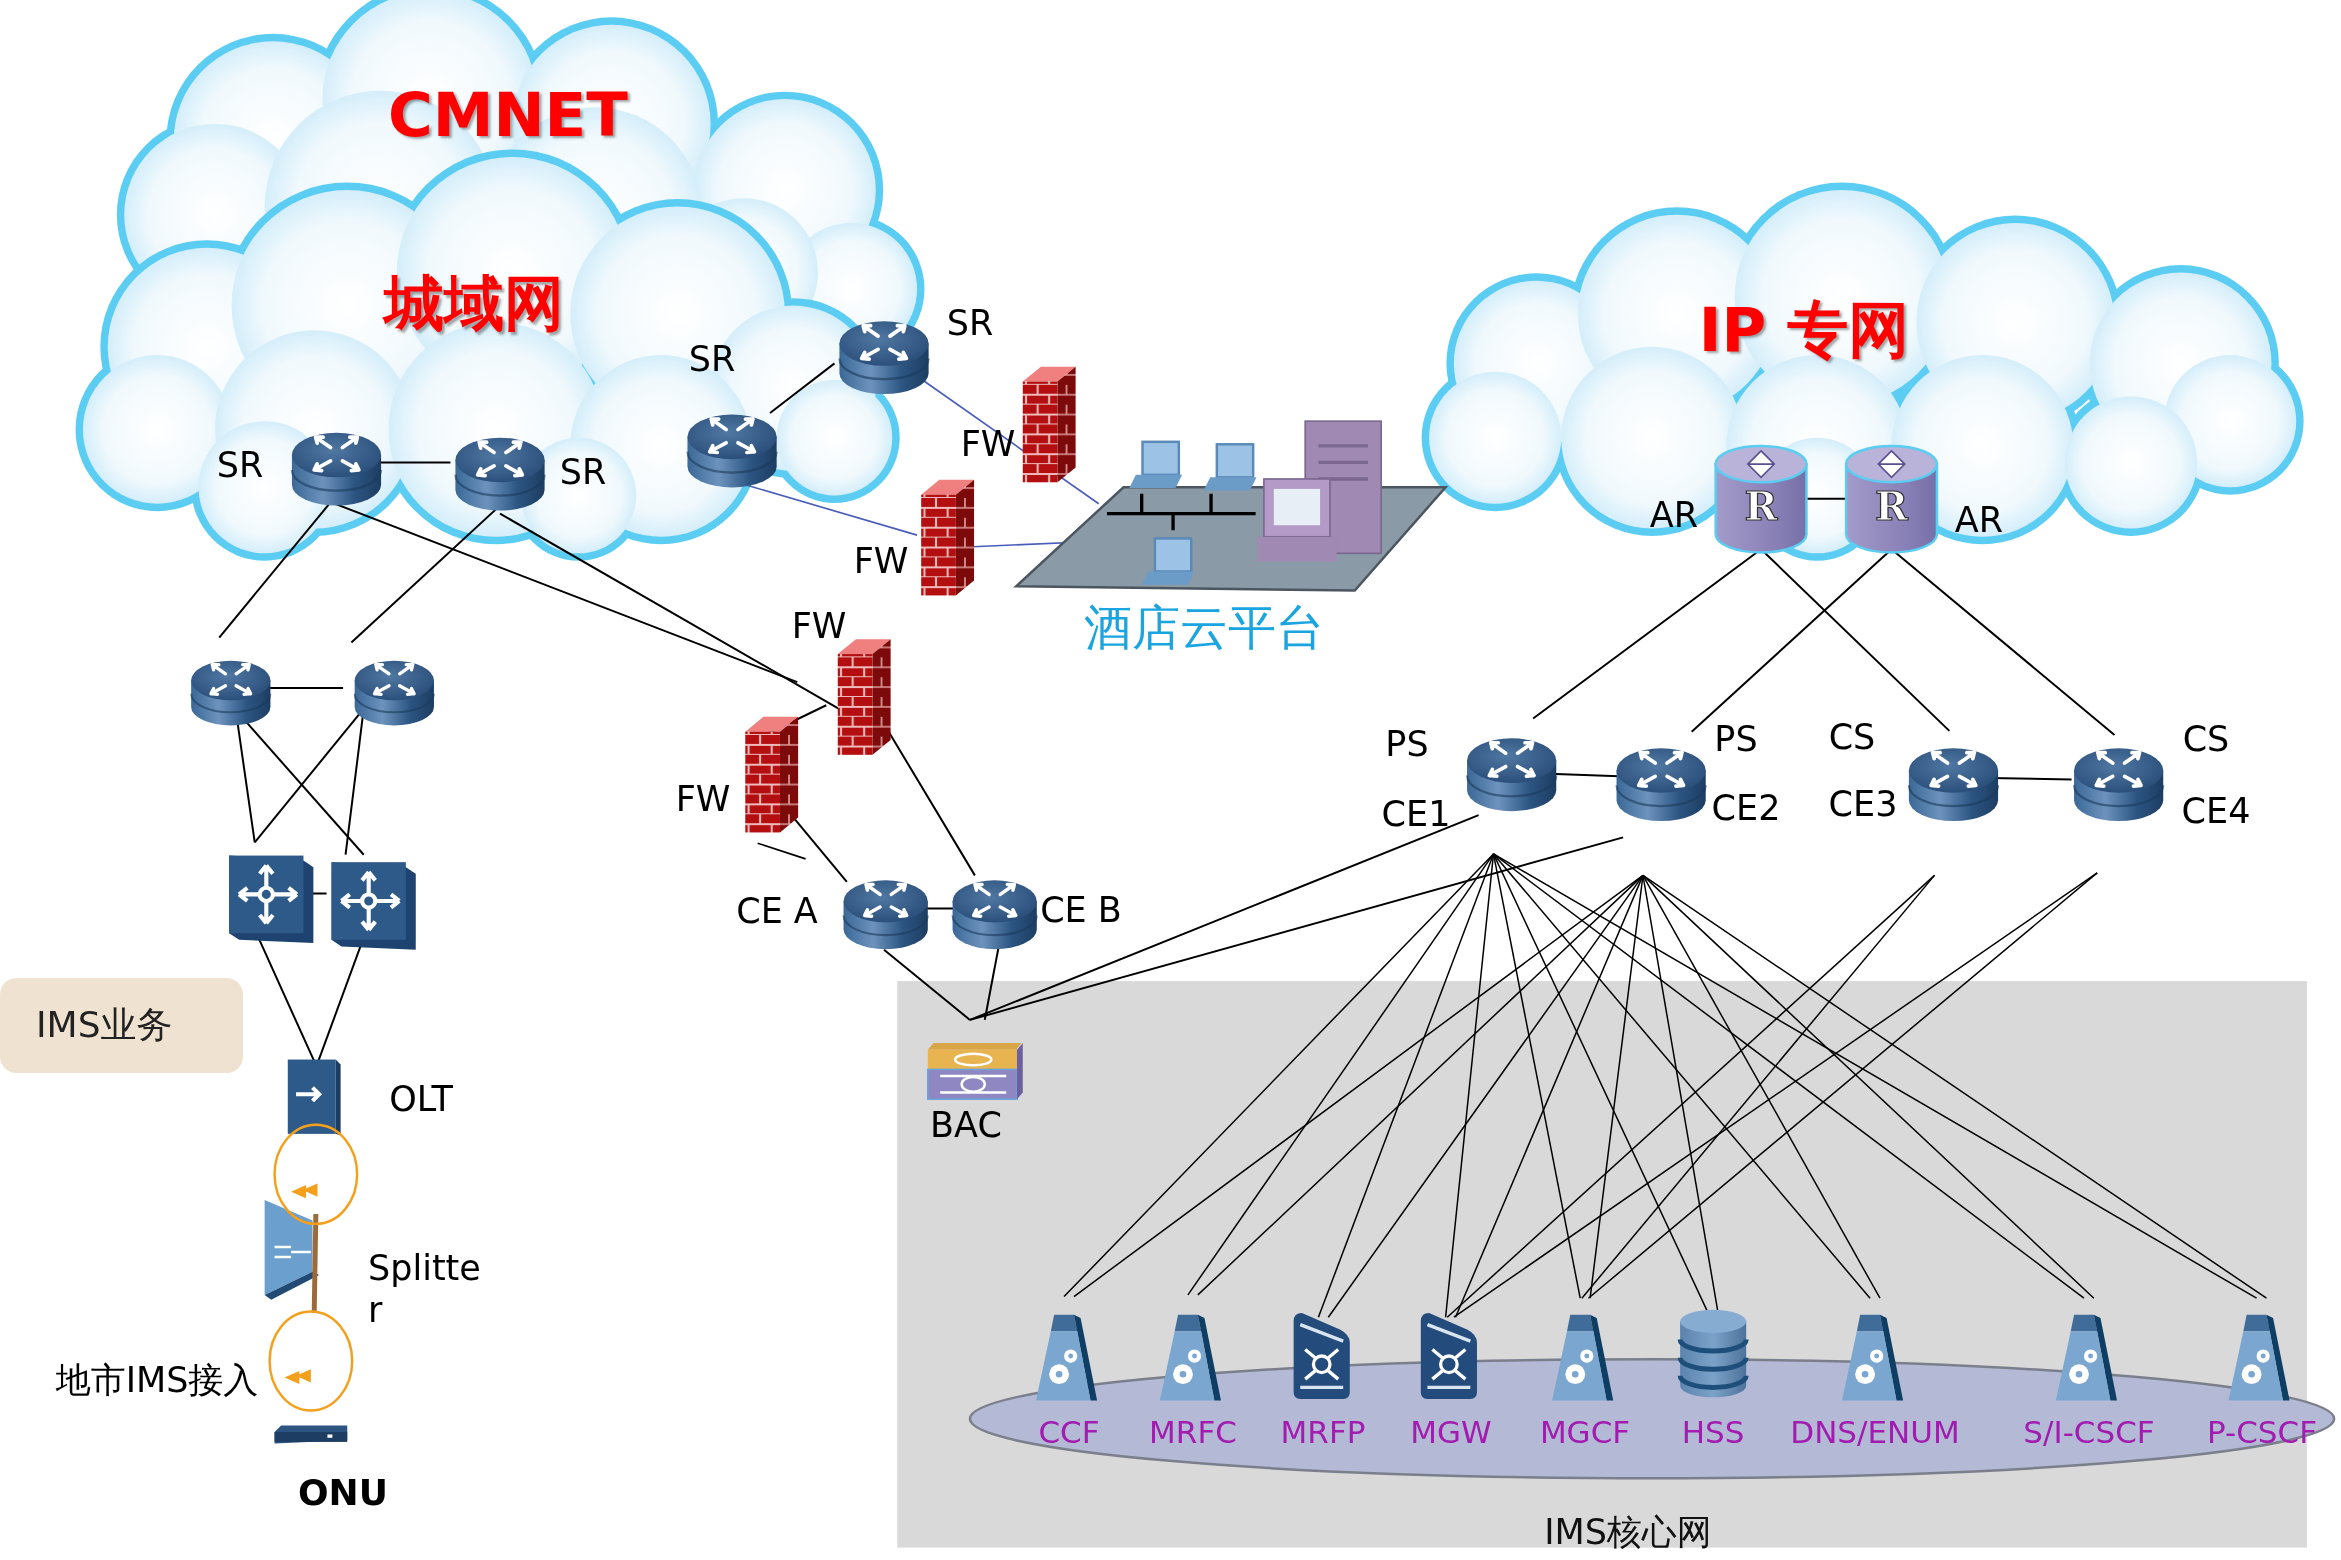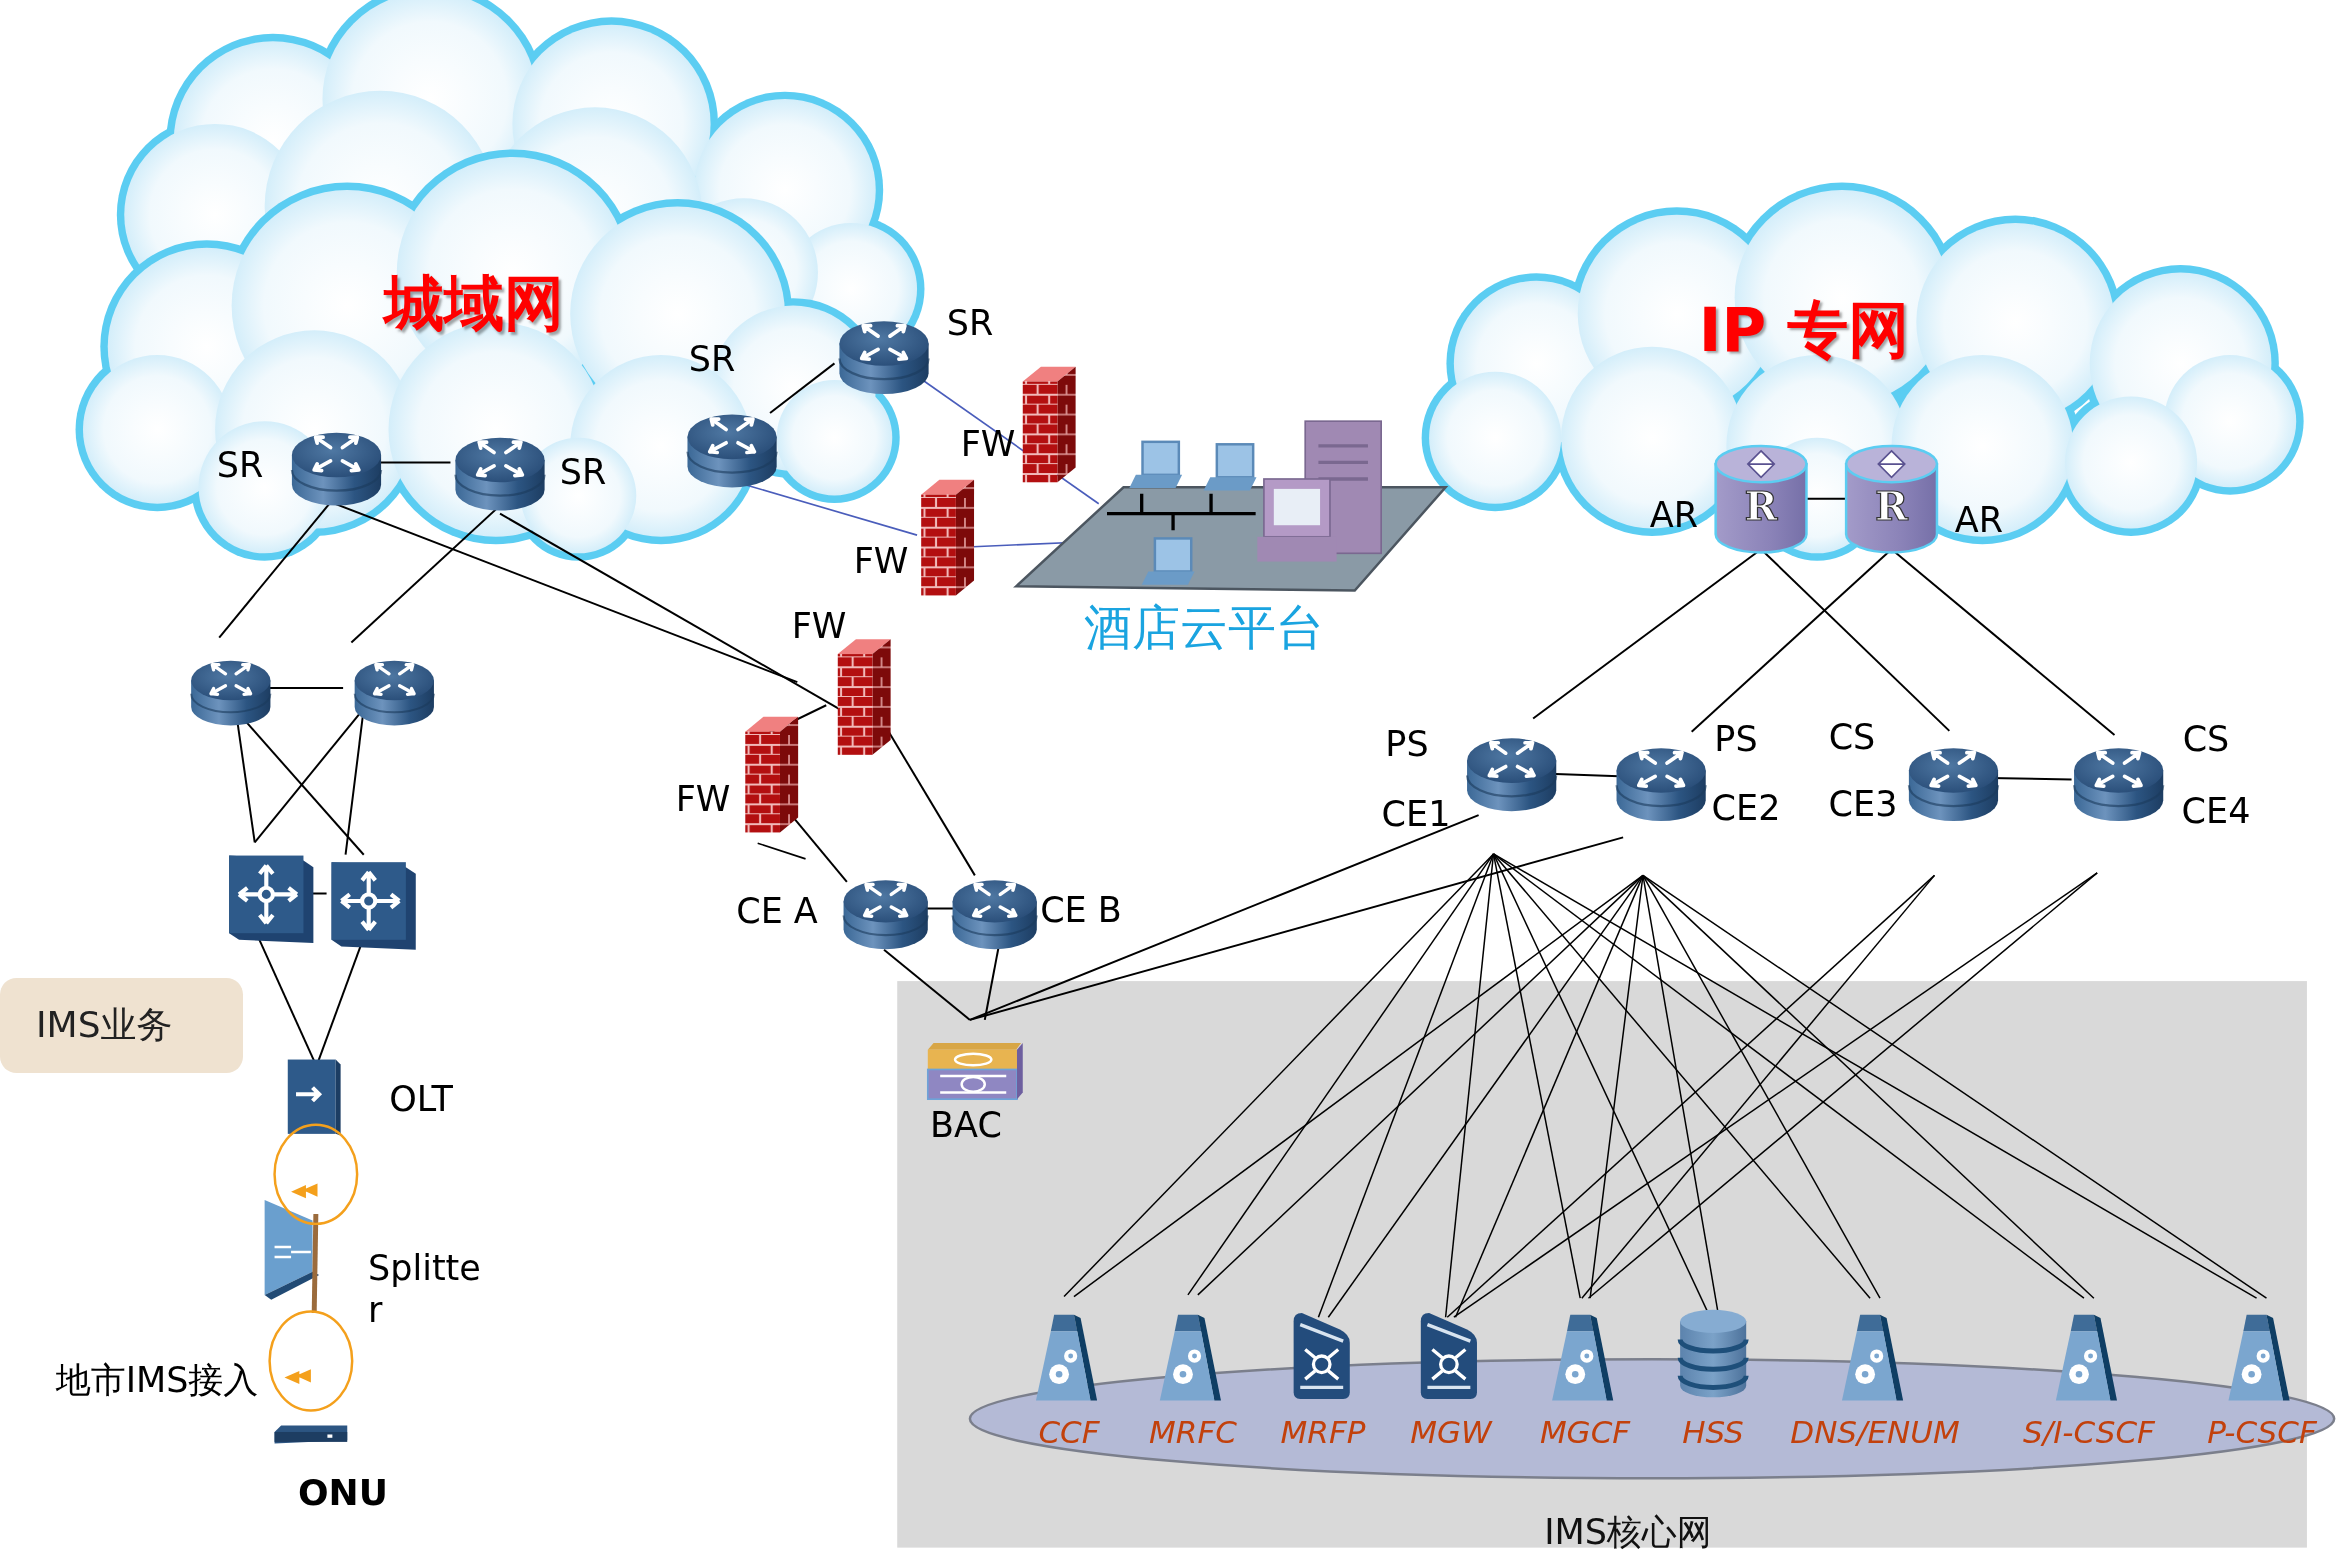--- a/index.html
+++ b/index.html
@@ -1,21 +1,21 @@
 <!DOCTYPE html>
 <html style="font-size:13.2px"><head>
 <meta charset="utf-8">
 <style>
   html, body { margin: 0; padding: 0; background: #ffffff; }
   body { width: 2342px; height: 1560px; position: relative; overflow: hidden; font-family: "DejaVu Sans", sans-serif; }
   #stage { position: absolute; left: 0; top: 0; width: 2342px; height: 1560px; }
   .lbl { position: absolute; color: #000; font-family: "DejaVu Sans", sans-serif; font-size: 35px; white-space: nowrap; transform: translate(-50%, -50%); line-height: 1; }
   .cloud-title { position: absolute; color: #ff0000; font-weight: bold; font-family: "DejaVu Sans", sans-serif; transform: translate(-50%, -50%); text-shadow: 2.5px 2.5px 2.5px rgba(0,0,0,0.35); white-space: nowrap; line-height: 1; }
   .hotel-title { position: absolute; color: #1aa4e0; font-size: 48px; transform: translate(-50%, -50%); white-space: nowrap; font-family: "DejaVu Sans", sans-serif; }
-  .ims-lbl { position: absolute; color: #c2410c; font-size: 31px; transform: translate(-50%, -50%); white-space: nowrap; font-family: "DejaVu Sans", sans-serif; font-style: italic; }
+  .ims-lbl { position: absolute; color: #a21caf; font-size: 31px; transform: translate(-50%, -50%); white-space: nowrap; font-family: "DejaVu Sans", sans-serif; }
   .bubble { position: absolute; left: 0; top: 978px; width: 243px; height: 95px; background: #efe2d0; border-radius: 16.5px; }
   .bubble-text { position: absolute; left: 36px; top: 1025px; transform: translateY(-50%); font-size: 36px; color: #222; white-space: nowrap; }
   .ims-core-title { position: absolute; font-size: 35px; color: #111; transform: translate(-50%, -50%); white-space: nowrap; }
   .onu-lbl { font-weight: bold; font-size: 36px; margin-left: 32px; }
 </style>
 </head>
 <body>
 
 <div id="stage">
   <svg id="svg" width="2342" height="1560" viewBox="0 0 2835 1889" xmlns="http://www.w3.org/2000/svg">
@@ -507,20 +507,21 @@
             <circle cx="-12" cy="72" r="12"></circle>
             <circle cx="-12" cy="72" r="4" fill="#7ba6cf"></circle>
             <circle cx="2" cy="50" r="8"></circle>
             <circle cx="2" cy="50" r="3" fill="#7ba6cf"></circle>
           </g>
         </g>
       </g>
   </svg>
 
   
+  <div class="cloud-title" style="left:508px; top:114px; font-size:61px;">CMNET</div>
   <div class="cloud-title" style="left:474px; top:303px; font-size:60px;">城域网</div>
   <div class="cloud-title" style="left:1804px; top:329px; font-size:61px;text-align:right;">IP 专网</div>
 
   
   <div class="lbl" style="left:240px; top:465px;">SR</div>
   <div class="lbl" style="left:583px; top:472px;">SR</div>
   <div class="lbl" style="left:712px; top:359px;">SR</div>
   <div class="lbl" style="left:970px; top:323px;">SR</div>
 
   

